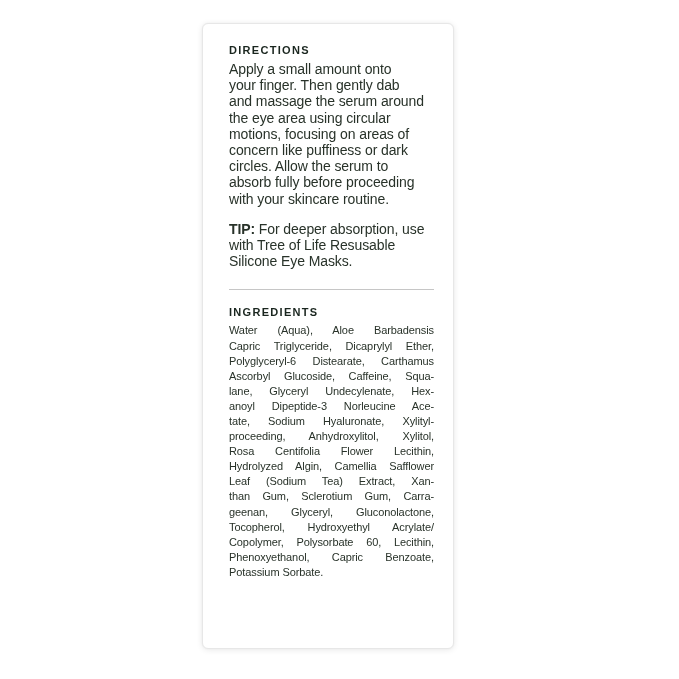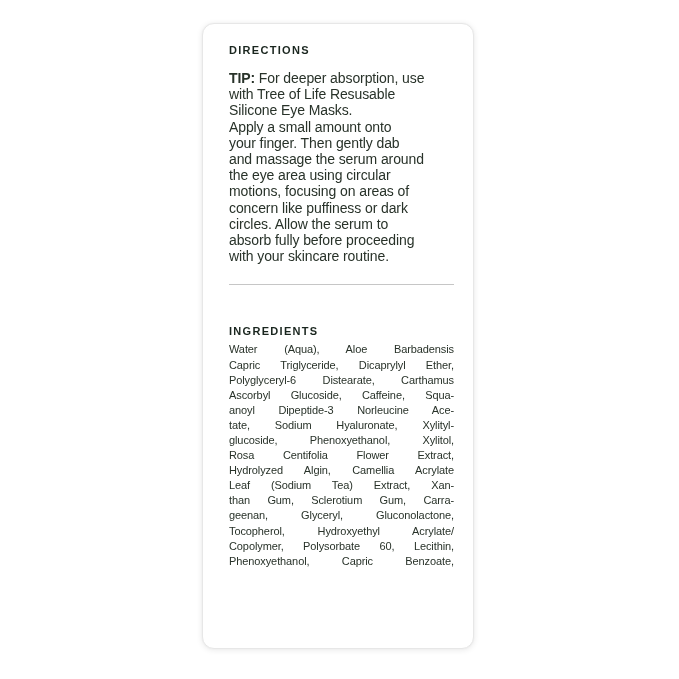--- a/index.html
+++ b/index.html
@@ -12,26 +12,26 @@
     position: relative;
     width: 679px;
     height: 679px;
     background: #ffffff;
     overflow: hidden;
   }
   .panel {
     position: absolute;
     left: 202px;
     top: 23px;
-    width: 272px;
+    width: 252px;
     height: 626px;
     box-sizing: border-box;
     background: #ffffff;
     border: 1px solid #e7e7e7;
-    border-radius: 12px;
+    border-radius: 6px;
     box-shadow: 0 1px 6px rgba(0,0,0,0.09), 0 0 2px rgba(0,0,0,0.04);
     padding: 20px 19px 8px 26px;
     overflow: hidden;
   }
   .heading {
     font-size: 11px;
     font-weight: bold;
     letter-spacing: 1.3px;
     line-height: 12px;
     color: #1a261f;
@@ -47,21 +47,21 @@
     letter-spacing: -0.1px;
   }
   .tip { margin-top: 14px; }
   .tip .line b { font-weight: bold; }
   .divider {
     height: 1px;
     background: #c6c6c6;
     margin-top: 20px;
   }
   .ing-heading {
-    margin-top: 40px;
+    margin-top: 16px;
     margin-bottom: 5px;
   }
   .ingredients .line {
     font-size: 11px;
     line-height: 15.1px;
     letter-spacing: -0.1px;
     white-space: normal;
   }
   .ingredients .line.just {
     text-align: justify;
@@ -69,54 +69,56 @@
   }
 </style>
 </head>
 <body>
 
 <div class="canvas">
   <div class="panel">
 
     <div class="heading">DIRECTIONS</div>
 
-    <div class="para directions tip">
-        <div class="line"><b>TIP:</b> For deeper absorption, use</div>
-        <div class="line">with Tree of Life Resusable</div>
-        <div class="line">Silicone Eye Masks.</div>
-      </div>
-
     <div class="para directions">
         <div class="line">Apply a small amount onto</div>
         <div class="line">your finger. Then gently dab</div>
         <div class="line">and massage the serum around</div>
         <div class="line">the eye area using circular</div>
         <div class="line">motions, focusing on areas of</div>
         <div class="line">concern like puffiness or dark</div>
         <div class="line">circles. Allow the serum to</div>
         <div class="line">absorb fully before proceeding</div>
         <div class="line">with your skincare routine.</div>
       </div>
 
+    <div class="para directions tip">
+        <div class="line"><b>TIP:</b> For deeper absorption, use</div>
+        <div class="line">with Tree of Life Resusable</div>
+        <div class="line">Silicone Eye Masks.</div>
+      </div>
+
     <div class="divider"></div>
 
     <div class="heading ing-heading">INGREDIENTS</div>
 
     <div class="para ingredients">
         <div class="line just">Water (Aqua), Aloe Barbadensis</div>
         <div class="line just">Capric Triglyceride, Dicaprylyl Ether,</div>
         <div class="line just">Polyglyceryl-6 Distearate, Carthamus</div>
         <div class="line just">Ascorbyl Glucoside, Caffeine, Squa-</div>
+        <div class="line just">lane, Glyceryl Undecylenate, Hex-</div>
         <div class="line just">anoyl Dipeptide-3 Norleucine Ace-</div>
         <div class="line just">tate, Sodium Hyaluronate, Xylityl-</div>
-        <div class="line just">glucoside, Phenoxyethanol, Xylitol,</div>
-        <div class="line just">Rosa Centifolia Flower Extract,</div>
-        <div class="line just">Hydrolyzed Algin, Camellia Acrylate</div>
+        <div class="line just">proceeding, Anhydroxylitol, Xylitol,</div>
+        <div class="line just">Rosa Centifolia Flower Lecithin,</div>
+        <div class="line just">Hydrolyzed Algin, Camellia Safflower</div>
         <div class="line just">Leaf (Sodium Tea) Extract, Xan-</div>
         <div class="line just">than Gum, Sclerotium Gum, Carra-</div>
         <div class="line just">geenan, Glyceryl, Gluconolactone,</div>
         <div class="line just">Tocopherol, Hydroxyethyl Acrylate/</div>
         <div class="line just">Copolymer, Polysorbate 60, Lecithin,</div>
         <div class="line just">Phenoxyethanol, Capric Benzoate,</div>
+        <div class="line">Potassium Sorbate.</div>
       </div>
 
   </div>
 </div>
 
 </body></html>

